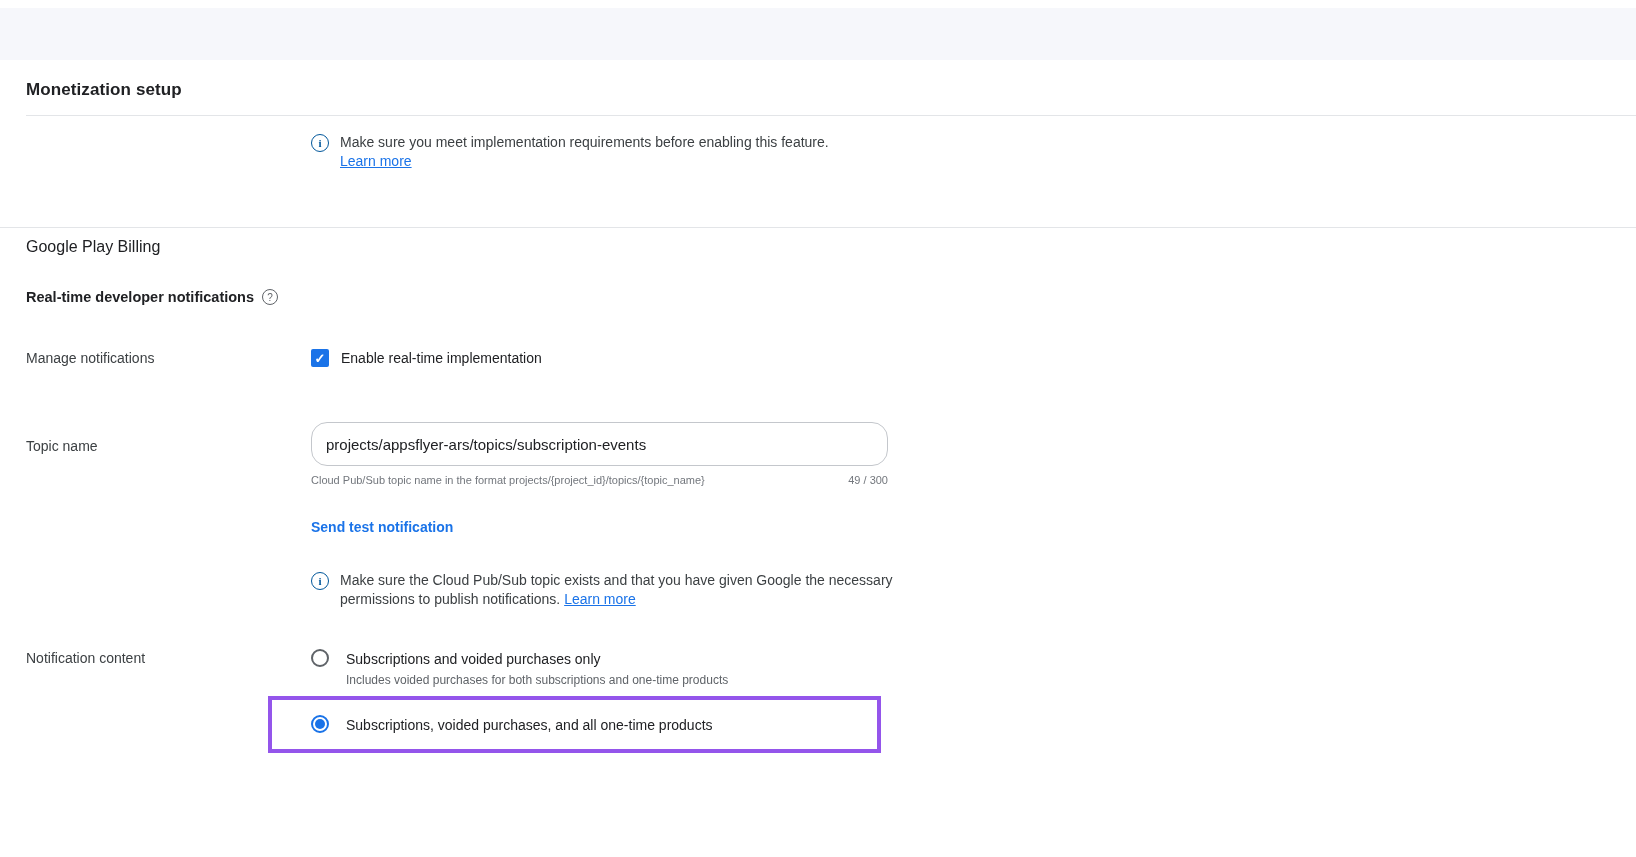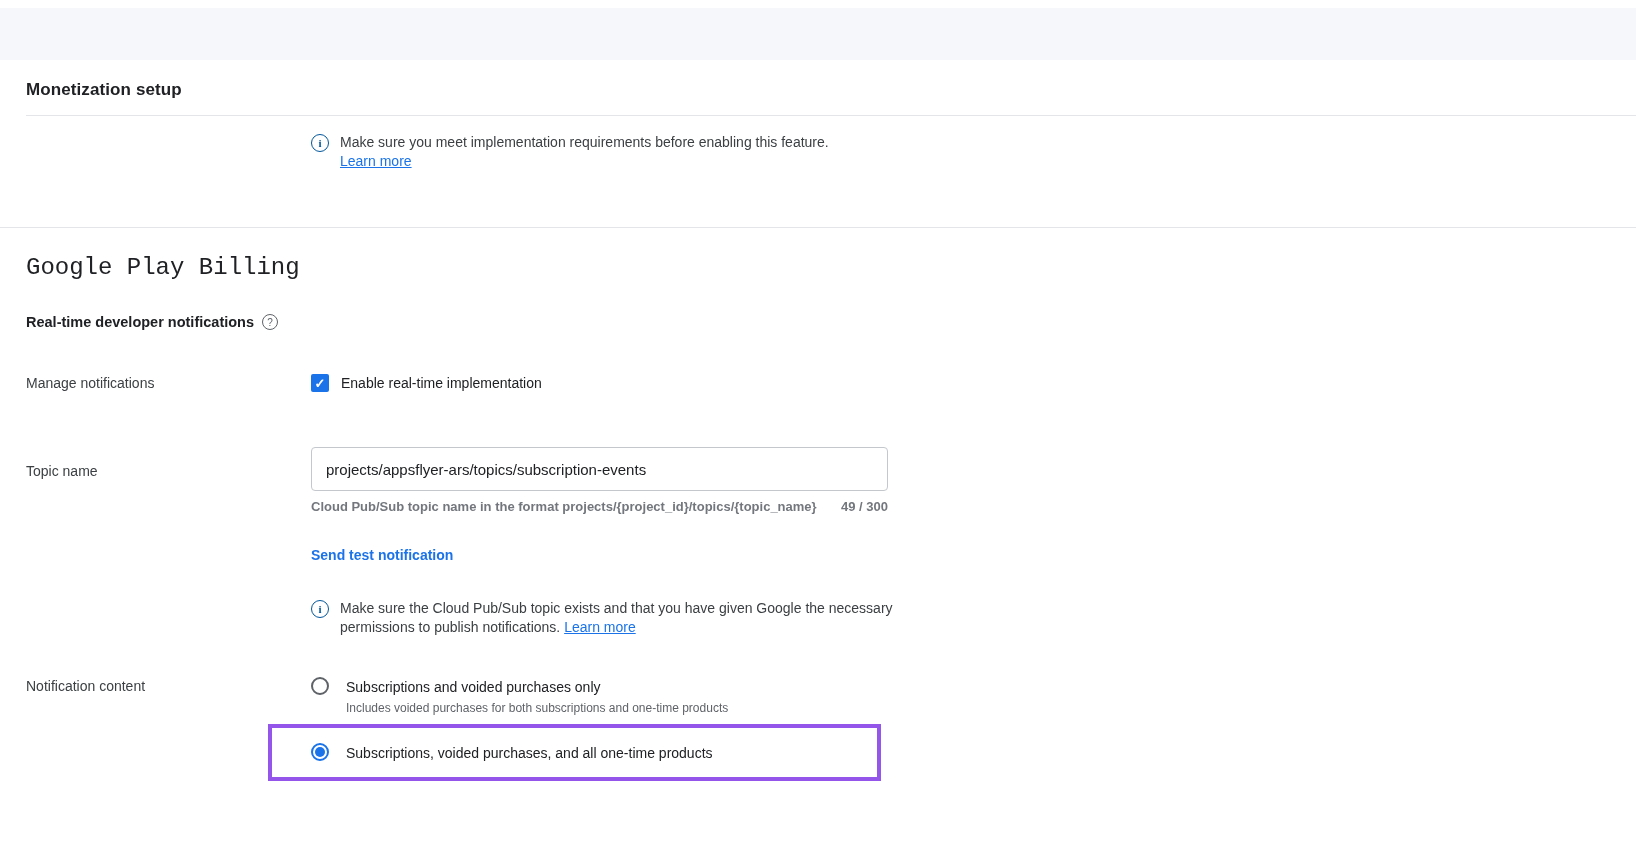--- a/index.html
+++ b/index.html
@@ -60,25 +60,24 @@
     cursor: pointer;
   }
   a.lnk-plain {
     color: #1a73e8;
     text-decoration: none;
     font-weight: 600;
     cursor: pointer;
   }
   .section { padding-left: 26px; }
   .section-title {
-    margin-top: 26px;
-    font-size: 24px;
+    margin-top: 10px;
+    font-size: 16px;
     font-weight: 400;
     color: #202124;
-    font-family: Liberation Mono, monospace;
   }
   .section-desc {
     margin-top: 10px;
     font-size: 14px;
     color: #3c4043;
     line-height: 19px;
   }
   .subsection-title {
     margin-top: 33px;
     font-size: 14.5px;
@@ -119,36 +118,35 @@
     cursor: pointer;
     margin-right: 12px;
   }
   .checkbox-label { font-size: 14px; color: #202124; }
   .row-topic { margin-top: 55px; }
   .row-topic .row-label { padding-top: 16px; }
   .text-input {
     width: 577px;
     height: 44px;
     border: 1px solid #c4c7cc;
-    border-radius: 4px;
+    border-radius: 16px;
     font-family: "Liberation Sans", sans-serif;
     font-size: 15px;
     color: #202124;
     padding: 0 14px;
     outline: none;
     background: #fff;
   }
   .helper-row {
     width: 577px;
     display: flex;
     justify-content: space-between;
     margin-top: 8px;
-    font-size: 13px;
+    font-size: 11px;
     color: #73777d;
-    font-weight: bold;
   }
   .send-test-row { margin-top: 33px; }
   .send-test-row a { font-size: 14px; }
   .notice2 { margin-top: 36px; }
   .row-content-group { display: flex; flex-direction: column; }
   .row-notification { margin-top: 40px; }
   .radio-option { display: flex; align-items: flex-end; }
   .radio {
     flex: 0 0 auto;
     width: 18px; height: 18px;

